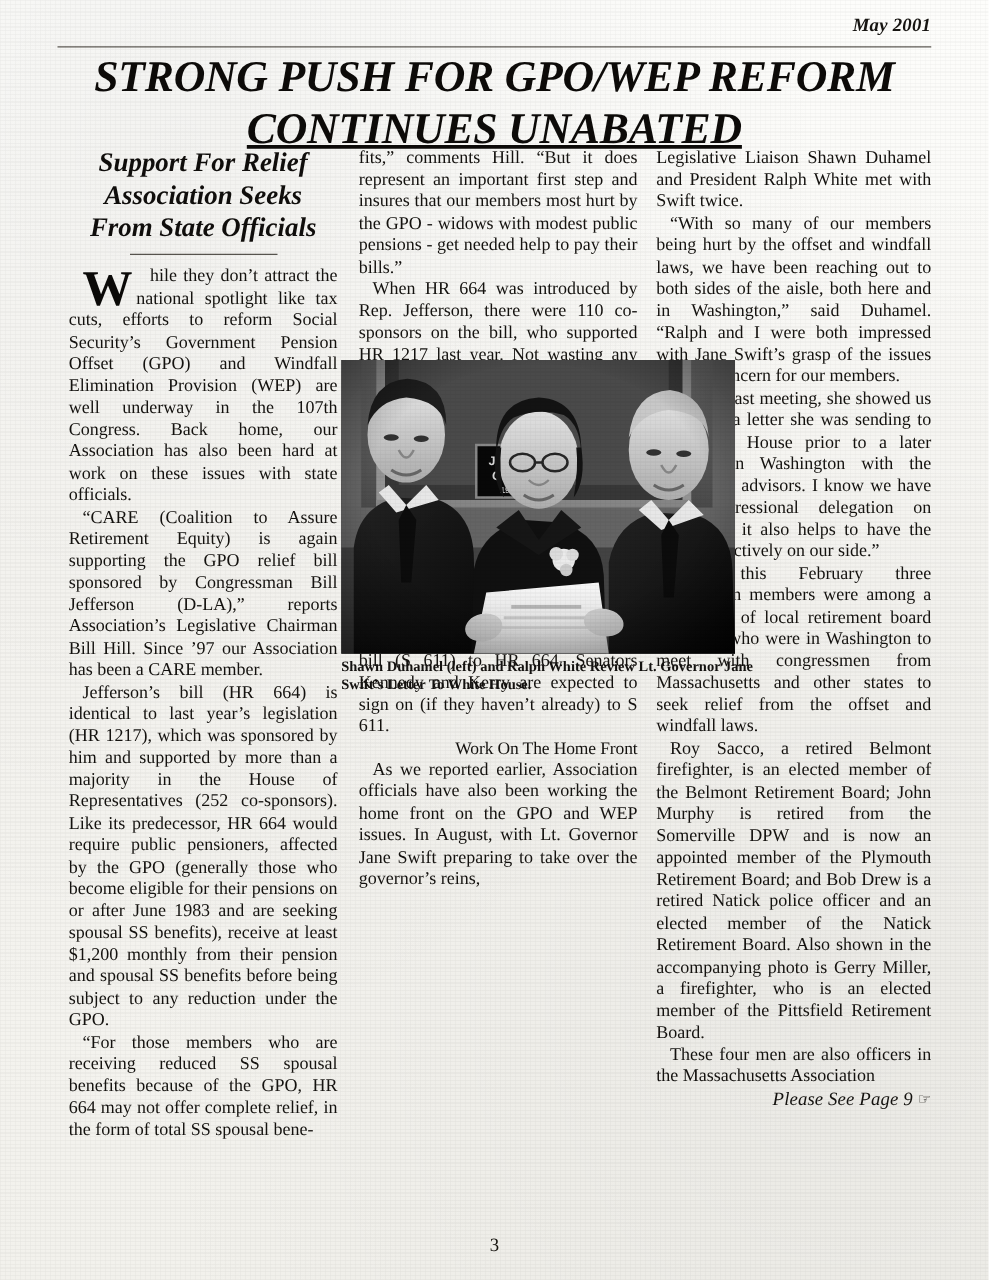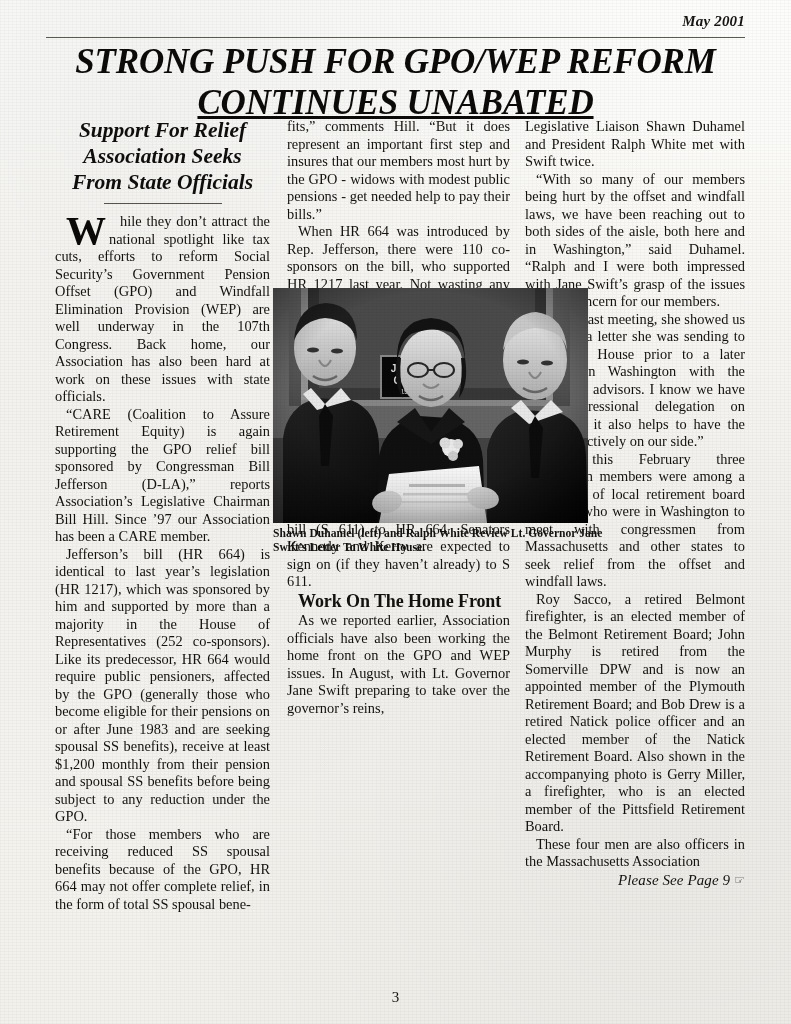--- a/index.html
+++ b/index.html
@@ -113,23 +113,23 @@
     float: left;
     font-size: 40px;
     line-height: 0.82;
     font-weight: bold;
     padding: 2px 2px 0 0;
     margin-right: 1px;
     color: #0b0a08;
   }
 
   .subhead {
-    text-align: left;
-    font-weight: bold;
-    font-size: 18px;
+    text-align: right;
+    font-weight: normal;
+    font-size: 14px;
     text-indent: 0;
     margin: 1px 0 0 0;
     letter-spacing: -0.1px;
   }
 
   .jump {
     text-align: right;
     font-style: italic;
     font-weight: normal;
     font-size: 15px;

